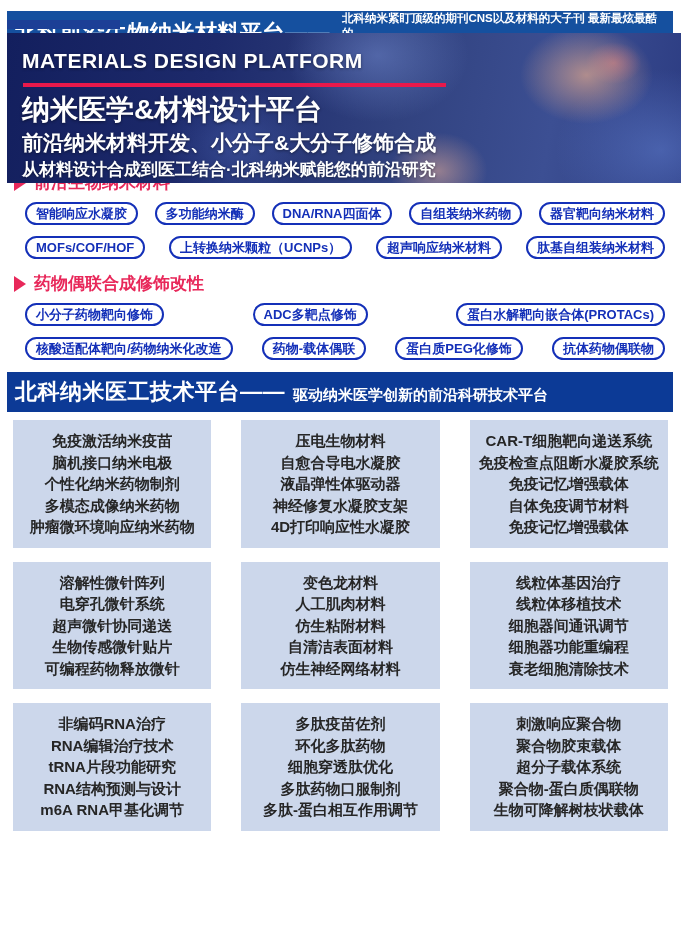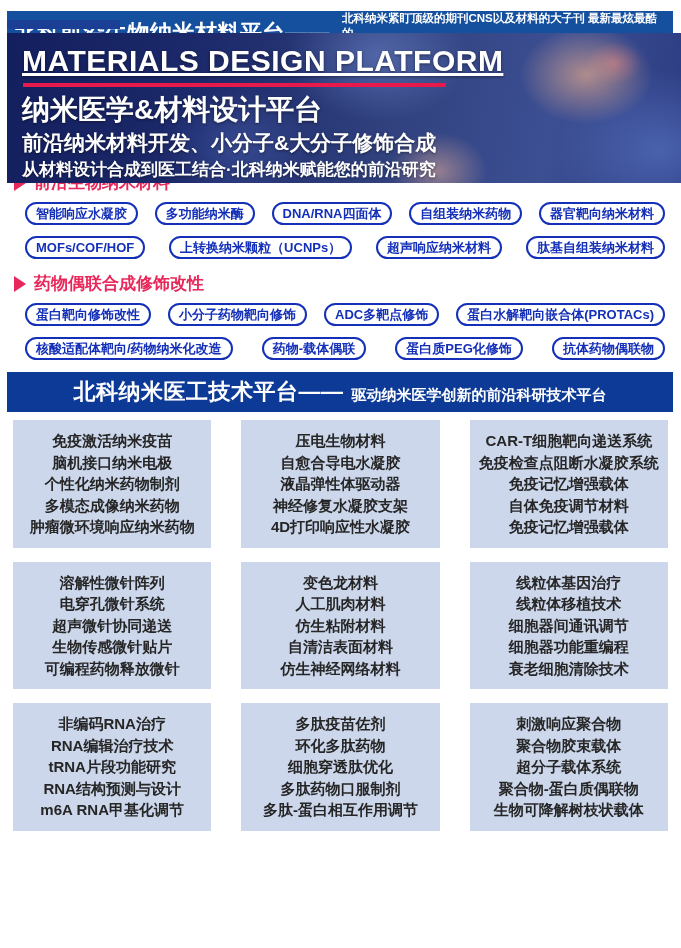--- a/index.html
+++ b/index.html
@@ -17,32 +17,32 @@
     box-sizing:border-box;padding:10px 0 0 15px;color:#fff;overflow:hidden;
     background:
       radial-gradient(95px 70px at 86% 28%, rgba(226,168,140,.70), rgba(226,168,140,0) 70%),
       radial-gradient(70px 55px at 64% 92%, rgba(228,172,152,.55), rgba(228,172,152,0) 70%),
       radial-gradient(40px 30px at 90% 20%, rgba(235,120,120,.5), rgba(235,120,120,0) 70%),
       radial-gradient(130px 95px at 55% 15%, rgba(125,150,220,.45), rgba(125,150,220,0) 70%),
       radial-gradient(150px 115px at 97% 78%, rgba(95,125,205,.55), rgba(95,125,205,0) 70%),
       radial-gradient(110px 85px at 34% 75%, rgba(85,112,195,.40), rgba(85,112,195,0) 70%),
       linear-gradient(100deg,#131f5e 0%,#1d2a6b 30%,#31427f 58%,#3c4f93 80%,#2c3c82 100%);
   }
-  .banner-title{font-size:30px;font-weight:800;letter-spacing:.5px;line-height:36px;
-    text-shadow:0 1px 3px rgba(0,0,0,.45);text-decoration:underline;}
+  .banner-title{font-size:21px;font-weight:800;letter-spacing:.5px;line-height:36px;
+    text-shadow:0 1px 3px rgba(0,0,0,.45);}
   .banner-underline{width:423px;height:4px;background:#e8194b;margin:4px 0 7px 1px;}
   .banner-zh{font-size:28px;font-weight:800;line-height:32px;text-shadow:0 1px 3px rgba(0,0,0,.45);}
   .banner-sub{font-size:21px;font-weight:800;line-height:27px;margin-top:3px;text-shadow:0 1px 3px rgba(0,0,0,.45);}
   .banner-tag{font-size:17px;font-weight:800;line-height:23px;margin-top:2px;text-shadow:0 1px 3px rgba(0,0,0,.45);}
 
   
   .bar{margin:11px 8px 0 7px;box-sizing:border-box;display:flex;align-items:center;
     color:#fff;padding:5px 8px 5px 8px;}
   .bar1{background:#15509f;height:44px;}
-  .bar2{background:#0c3a96;height:40px;margin-top:12px;justify-content:center;}
+  .bar2{background:#0c3a96;height:40px;margin-top:12px;}
   .bar-title{font-size:22px;font-weight:800;white-space:nowrap;letter-spacing:.5px;}
   .bar-desc{font-size:11.5px;font-weight:700;line-height:15px;margin-left:12px;}
   .bar2 .bar-desc-inline{font-size:15px;font-weight:800;margin-left:8px;margin-top:6px;}
 
   
   .groups{padding:2px 0 0 0;}
   .group{margin-top:13px;}
   .group-heading{display:flex;align-items:center;margin:0 11px 8px 14px;
     color:#e8285a;font-size:17px;font-weight:800;}
   .tri{width:0;height:0;border-left:12px solid #e8285a;border-top:8px solid transparent;
@@ -118,21 +118,20 @@
           <span class="pill">超声响应纳米材料</span>
           <span class="pill">肽基自组装纳米材料</span>
         </div>
       </div>
       <div class="group">
         <div class="group-heading">
           <span class="tri"></span>
           <span>药物偶联合成修饰改性</span>
         </div>
         <div class="pill-row">
-          <span class="pill">蛋白靶向修饰改性</span>
           <span class="pill">小分子药物靶向修饰</span>
           <span class="pill">ADC多靶点修饰</span>
           <span class="pill">蛋白水解靶向嵌合体(PROTACs)</span>
         </div>
         <div class="pill-row">
           <span class="pill">核酸适配体靶向/药物纳米化改造</span>
           <span class="pill">药物-载体偶联</span>
           <span class="pill">蛋白质PEG化修饰</span>
           <span class="pill">抗体药物偶联物</span>
         </div>

